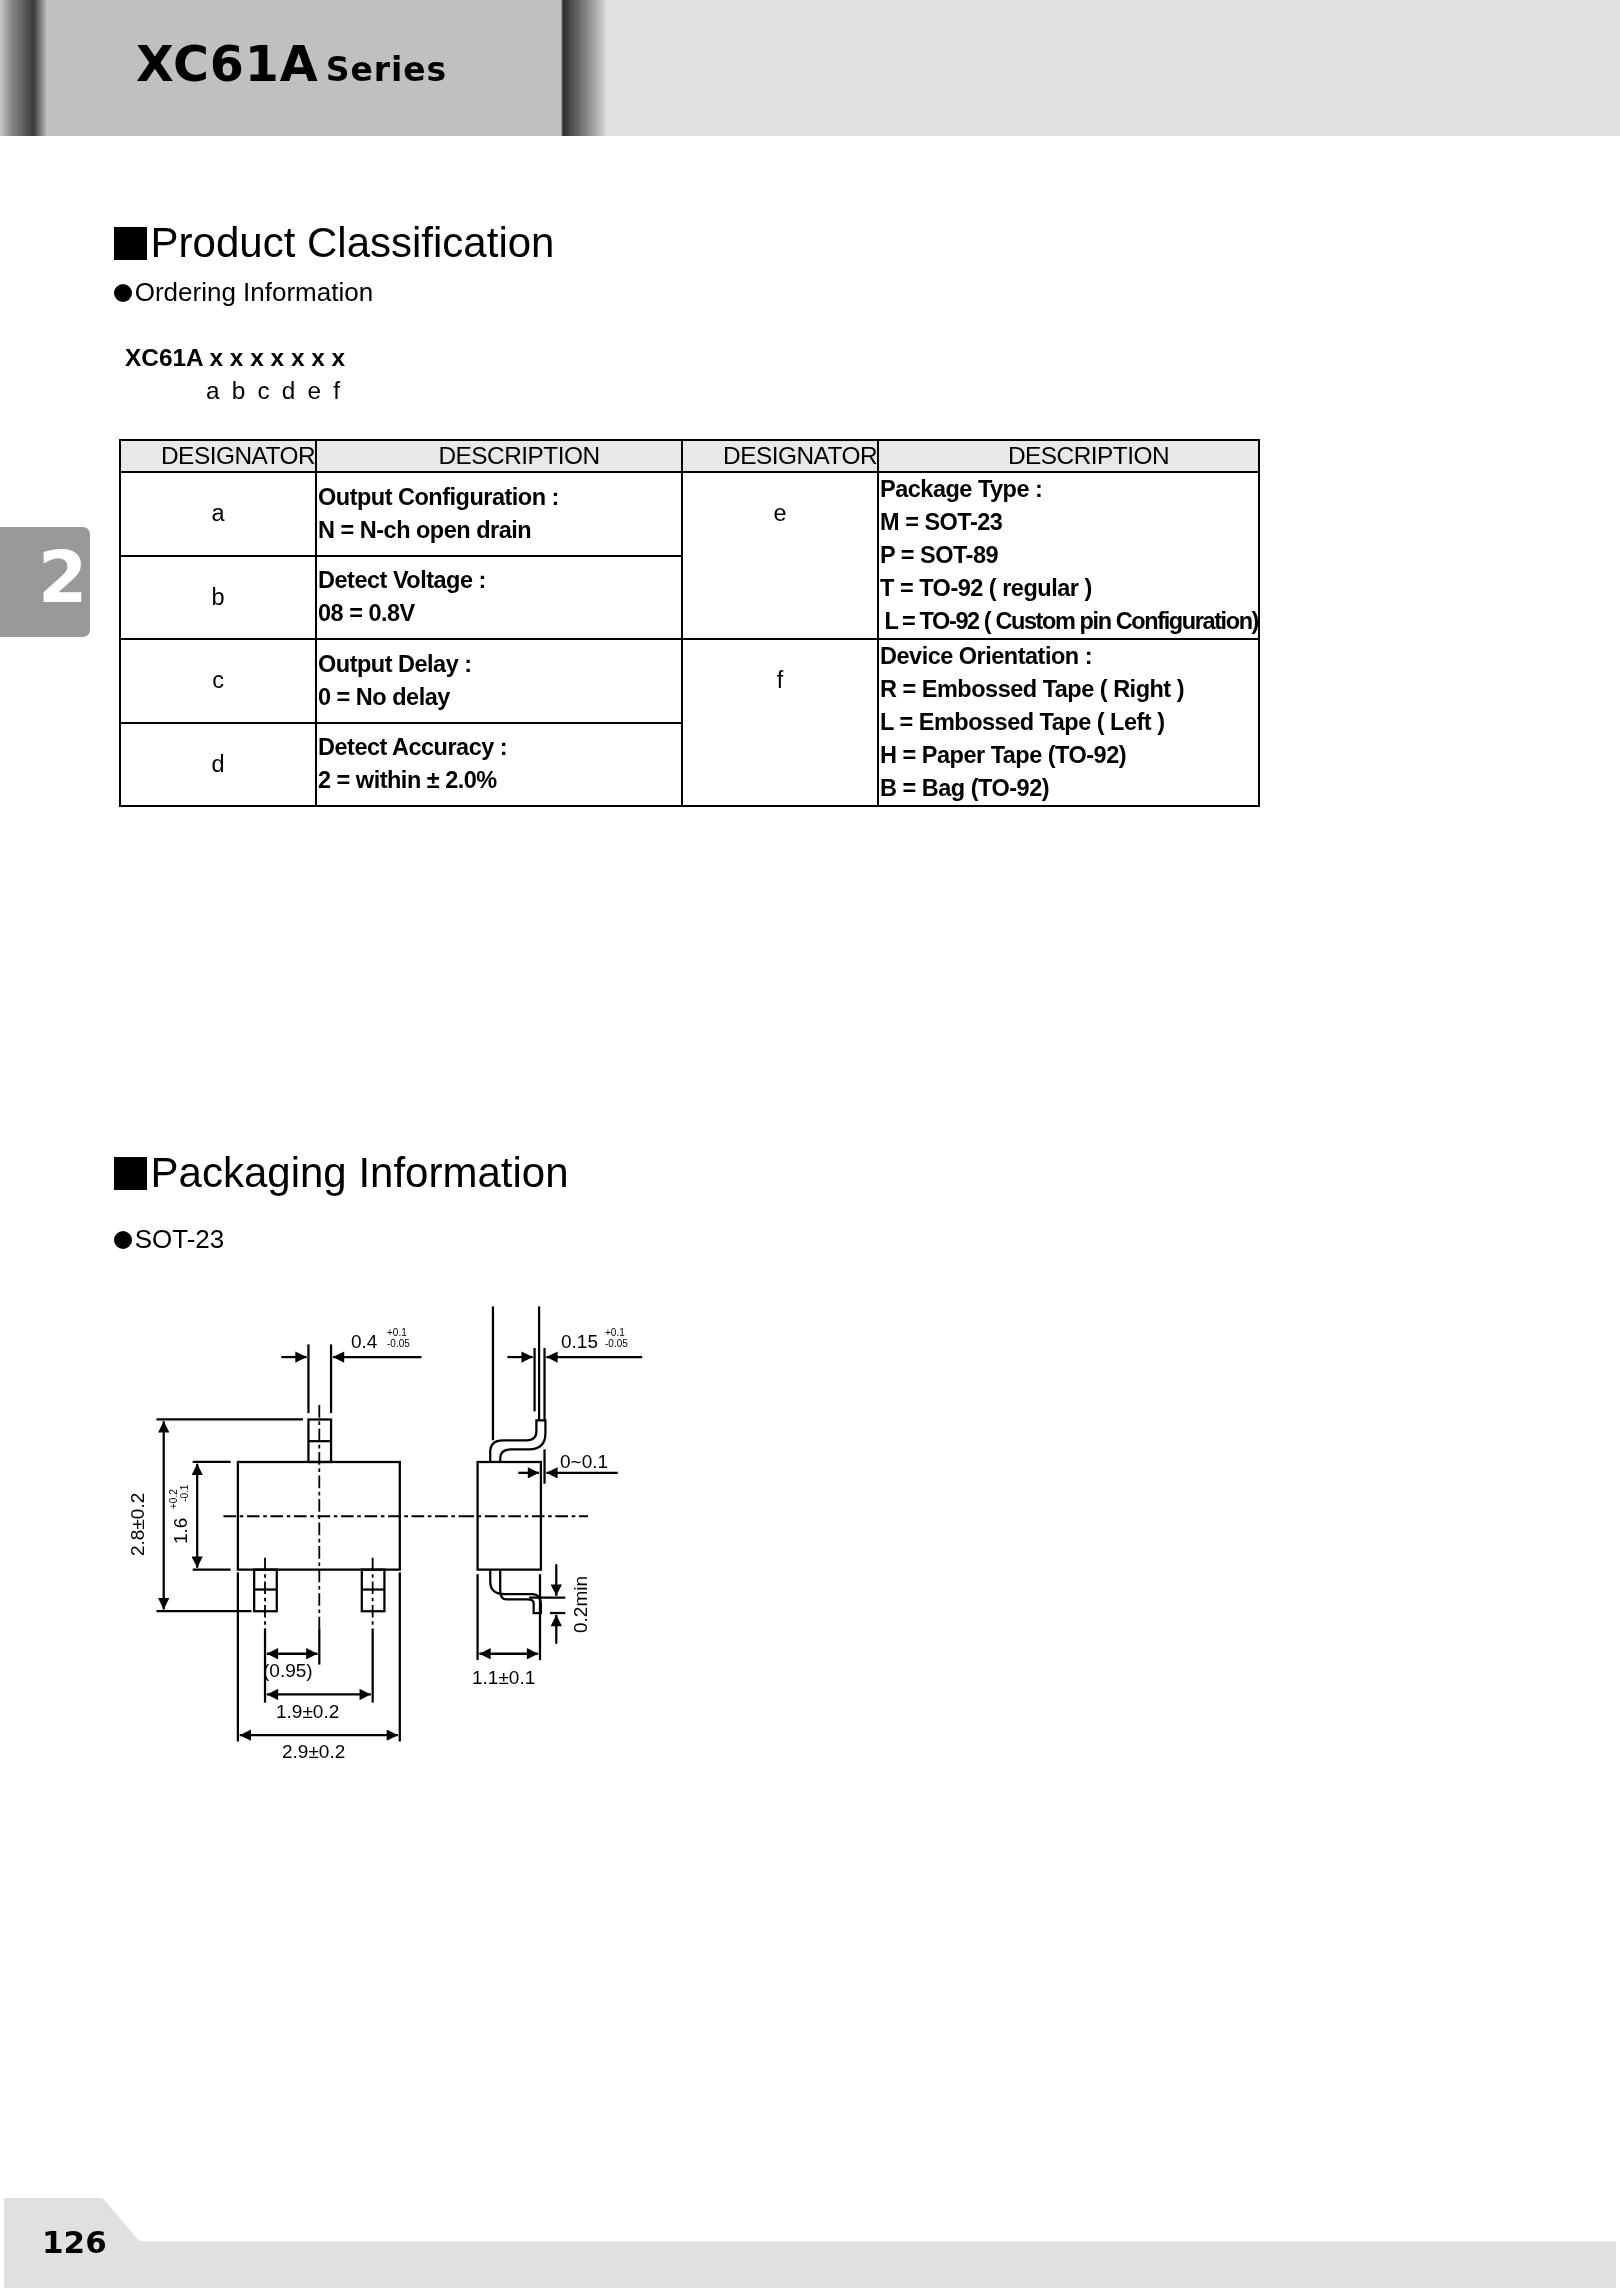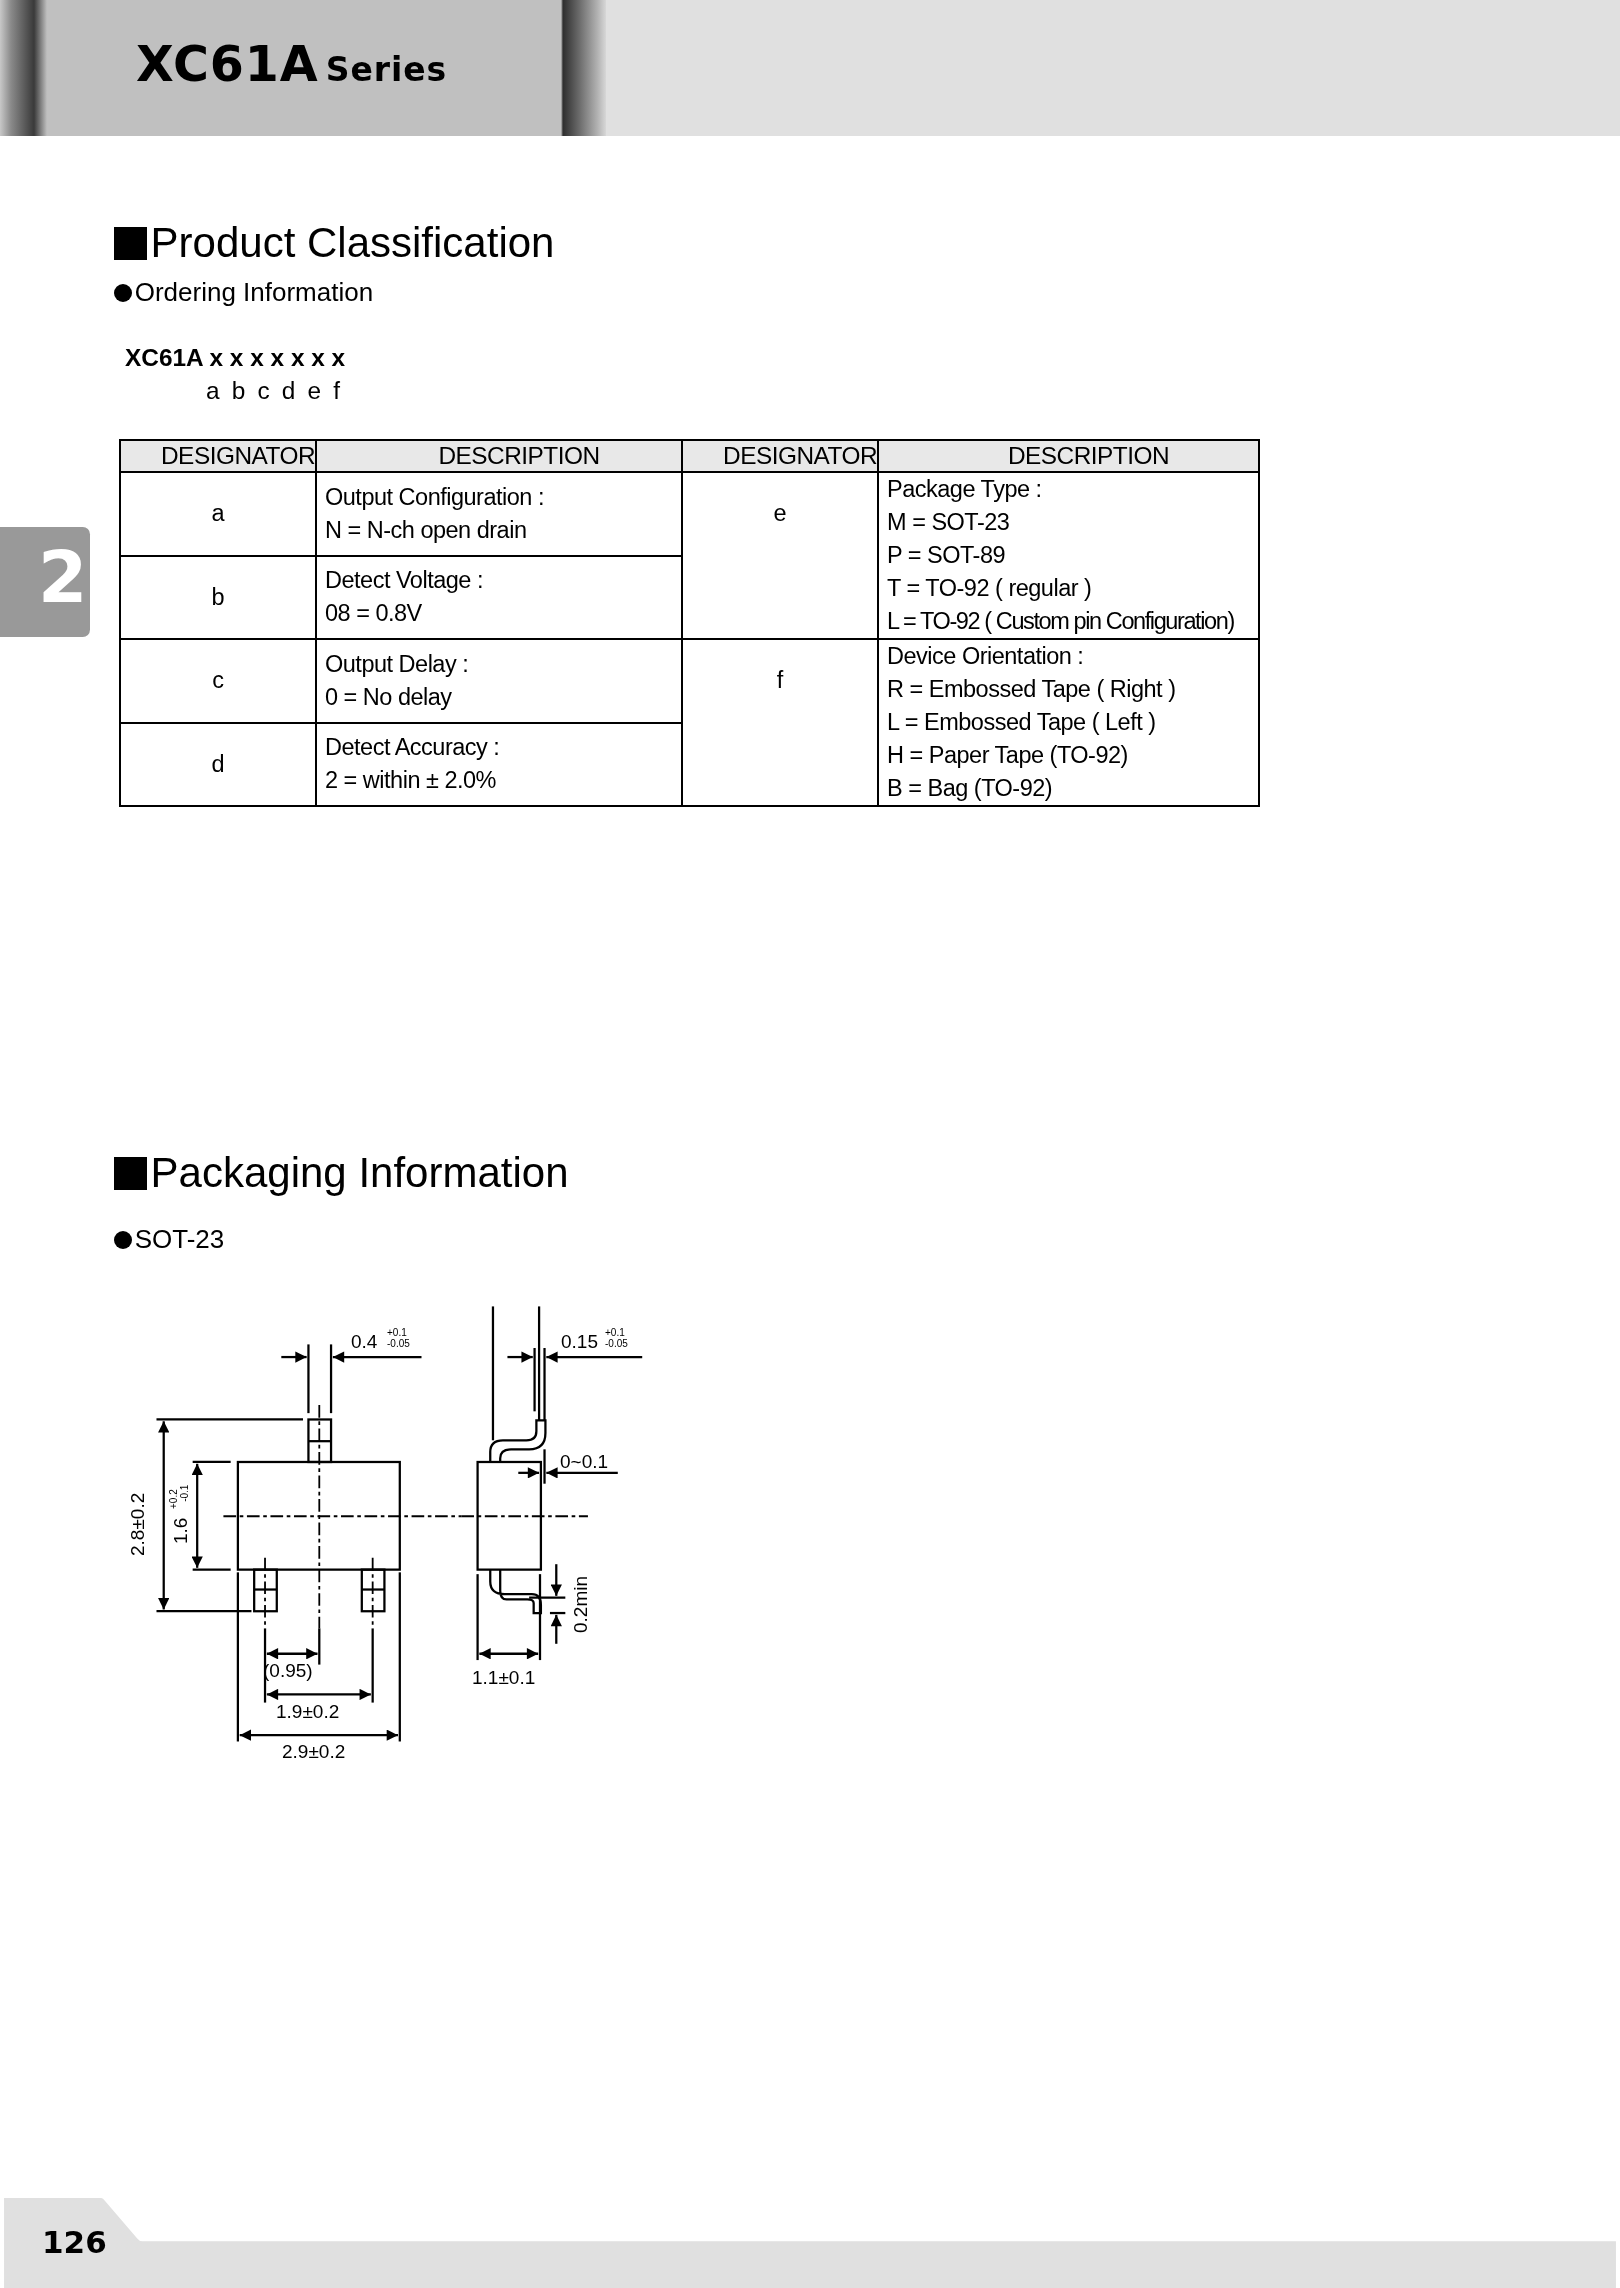--- a/index.html
+++ b/index.html
@@ -27,22 +27,22 @@
   
   .code { left:125px; top:344px; font-size:24.4px; font-weight:bold; letter-spacing:0; white-space:pre; }
   .code .u { text-underline-offset:4.5px; }
   .code-letters { left:206px; top:377px; font-size:24.4px; white-space:pre; word-spacing:5.4px; }
 
   
   table.cls { position:absolute; left:119px; top:439px; border-collapse:collapse; font-size:23.5px; }
   table.cls td, table.cls th { border:2.7px solid #000; padding:0; }
   table.cls th { background:#e8e8e8; font-weight:normal; height:30px; text-align:center; font-size:24.4px; letter-spacing:-0.5px;padding-left:40px; }
   table.cls td.des { text-align:center; vertical-align:middle; }
-  table.cls td.txt { vertical-align:top; padding-left:8px; line-height:33px; letter-spacing:-0.5px; }
-  .narrow { letter-spacing:-1.4px; }
+  table.cls td.txt { vertical-align:top; padding-left:1px; line-height:33px; letter-spacing:-0.5px;font-weight:bold; }
+  .narrow { letter-spacing:-1.4px;text-align:right; }
 
   
   svg.draw { position:absolute; left:0; top:0; }
 
   
   .ftr { left:0; top:2198px; width:1620px; height:90px; }
   .pg { left:42px; top:2224px; font-size:31px; font-weight:bold; font-family:"DejaVu Sans", sans-serif; }
 </style>
 </head>
 <body>

